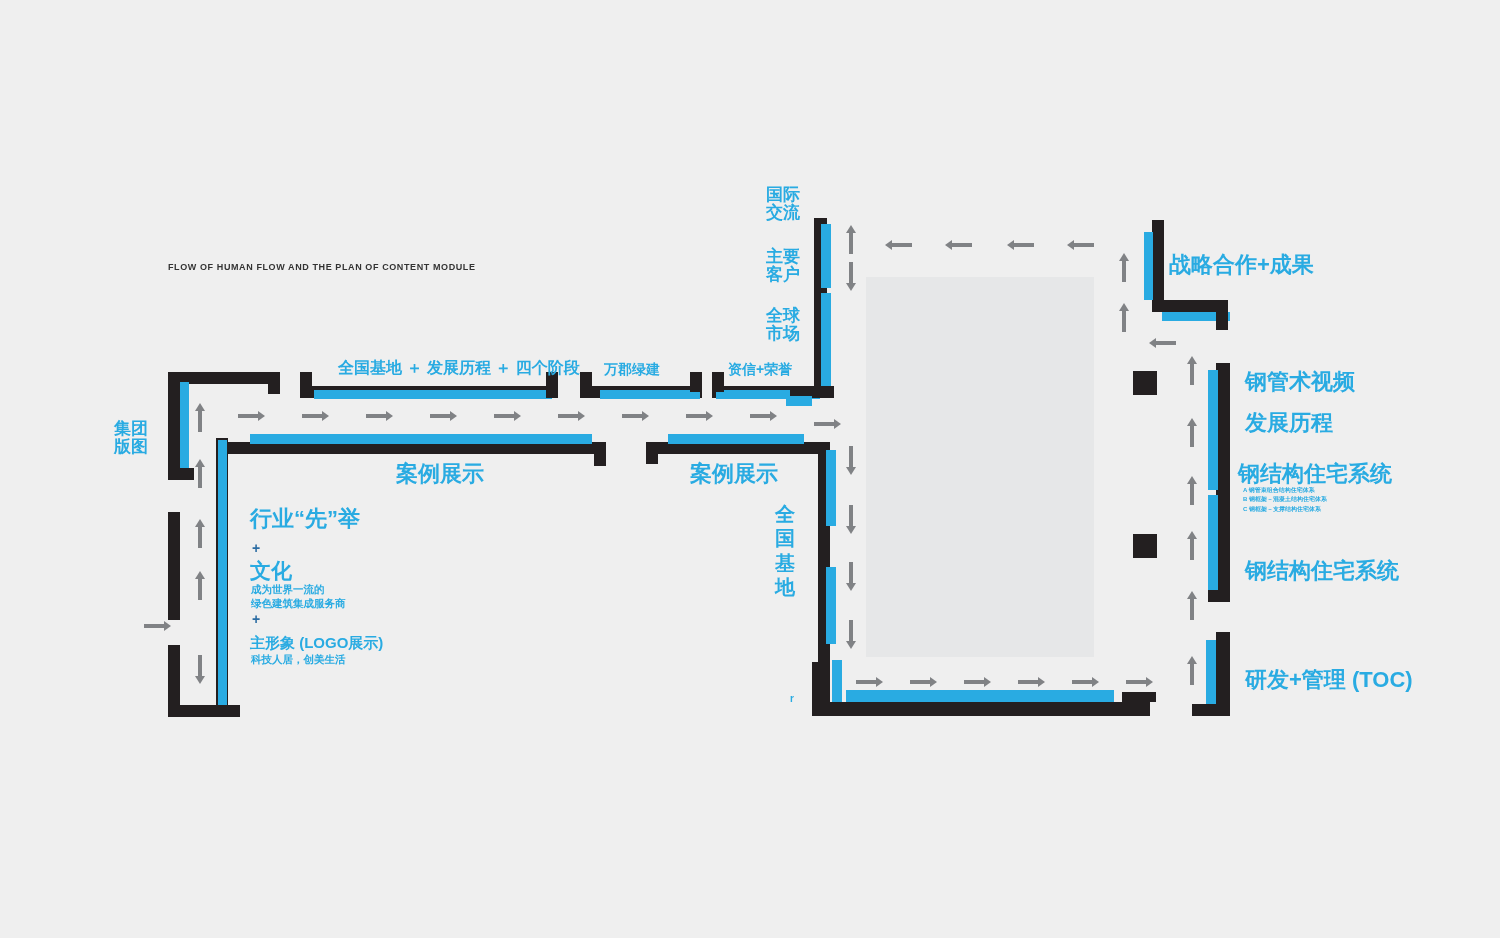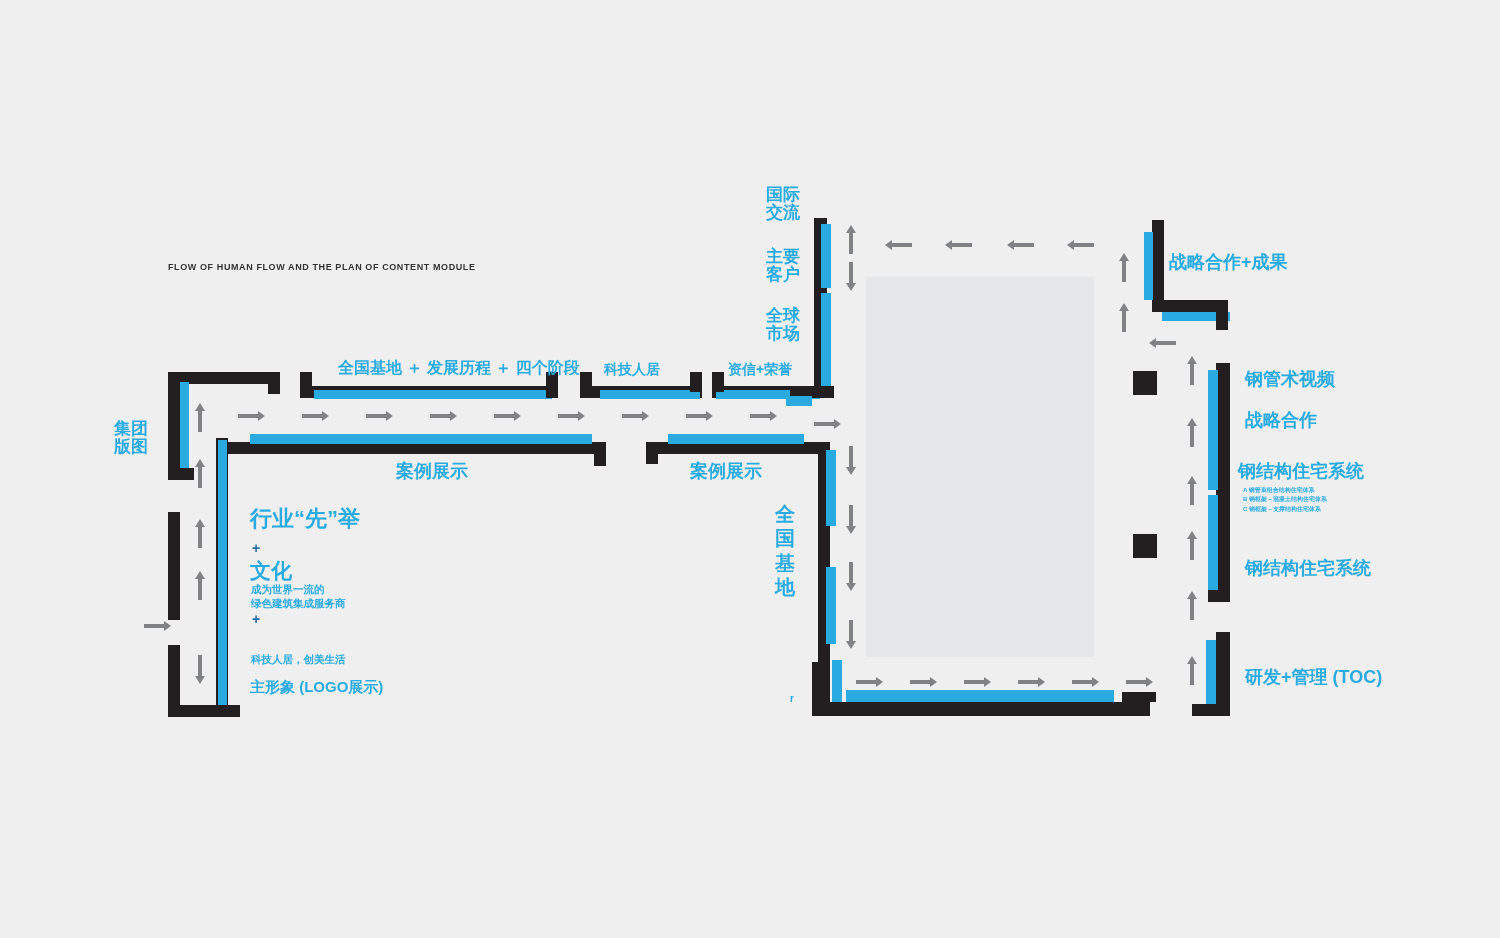--- a/index.html
+++ b/index.html
@@ -14,23 +14,23 @@
             white-space:nowrap;}
 
   
   .wall{position:absolute;background:#231f20;}
   .blue{position:absolute;background:#29abe2;}
   .room{position:absolute;background:#e6e7e8;}
   .blk{position:absolute;background:#231f20;}
 
   
   .lbl{position:absolute;color:#29abe2;font-weight:bold;white-space:nowrap;}
-  .lbl.s18{font-size:18px;}
+  .lbl.s18{font-size:22px;}
   .lbl.s16{font-size:16px;}
-  .lbl.s15{font-size:15px;margin-top:44px;}
+  .lbl.s15{font-size:15px;}
   .lbl.s14{font-size:14px;}
   .lbl.s22{font-size:22px;}
   .lbl.s21{font-size:21px;}
   .lbl.s20{font-size:20px;}
   .lbl-vert{position:absolute;color:#29abe2;font-weight:bold;font-size:19px;
             line-height:1.08;text-align:center;width:1.3em;}
   .sub{position:absolute;color:#29abe2;font-weight:bold;font-size:10.5px;line-height:1.35;
        white-space:pre;}
   .tiny{position:absolute;color:#29abe2;font-weight:bold;font-size:6px;line-height:1.55;
         white-space:pre;}
@@ -381,33 +381,33 @@
   <div class="plus" style="left:252px;top:540px;">+</div>
   <div class="lbl s21" style="left:250px;top:557px;">文化</div>
   <div class="sub" style="left:251px;top:582px;">成为世界一流的<br>绿色建筑集成服务商</div>
   <div class="plus" style="left:252px;top:611px;">+</div>
   <div class="lbl s15" style="left:250px;top:634px;">主形象 (LOGO展示)</div>
   <div class="sub" style="left:251px;top:652px;">科技人居，创美生活</div>
 
   <div class="lbl s18" style="left:396px;top:459px;">案例展示</div>
 
   <div class="lbl s16" style="left:338px;top:358px;">全国基地 ＋ 发展历程 ＋ 四个阶段</div>
-  <div class="lbl s14" style="left:604px;top:361px;">科技人居</div>
+  <div class="lbl s14" style="left:604px;top:361px;">万郡绿建</div>
   <div class="lbl s14" style="left:728px;top:361px;">资信+荣誉</div>
 
   <div class="lbl-vert" style="left:766px;top:186px;width:44px;text-align:left;font-size:17px;">国际<br>交流</div>
   <div class="lbl-vert" style="left:766px;top:248px;width:44px;text-align:left;font-size:17px;">主要<br>客户</div>
   <div class="lbl-vert" style="left:766px;top:307px;width:44px;text-align:left;font-size:17px;">全球<br>市场</div>
 
   <div class="lbl s18" style="left:690px;top:459px;">案例展示</div>
   <div class="lbl-vert" style="left:772px;top:502px;width:26px;font-size:20px;line-height:1.22;">全国基地</div>
   <div class="smallr" style="left:790px;top:693px;">r</div>
 
 
   <div class="lbl s18" style="left:1169px;top:250px;">战略合作+成果</div>
   <div class="lbl s18" style="left:1245px;top:367px;">钢管术视频</div>
-  <div class="lbl s18" style="left:1245px;top:408px;">战略合作</div>
+  <div class="lbl s18" style="left:1245px;top:408px;">发展历程</div>
   <div class="lbl s18" style="left:1238px;top:459px;">钢结构住宅系统</div>
   <div class="tiny" style="left:1243px;top:486px;">A 钢管束组合结构住宅体系<br>B 钢框架－混凝土结构住宅体系<br>C 钢框架－支撑结构住宅体系</div>
   <div class="lbl s18" style="left:1245px;top:556px;">钢结构住宅系统</div>
   <div class="lbl s18" style="left:1245px;top:665px;">研发+管理 (TOC)</div>
 
 </div>
 
 </body></html>

